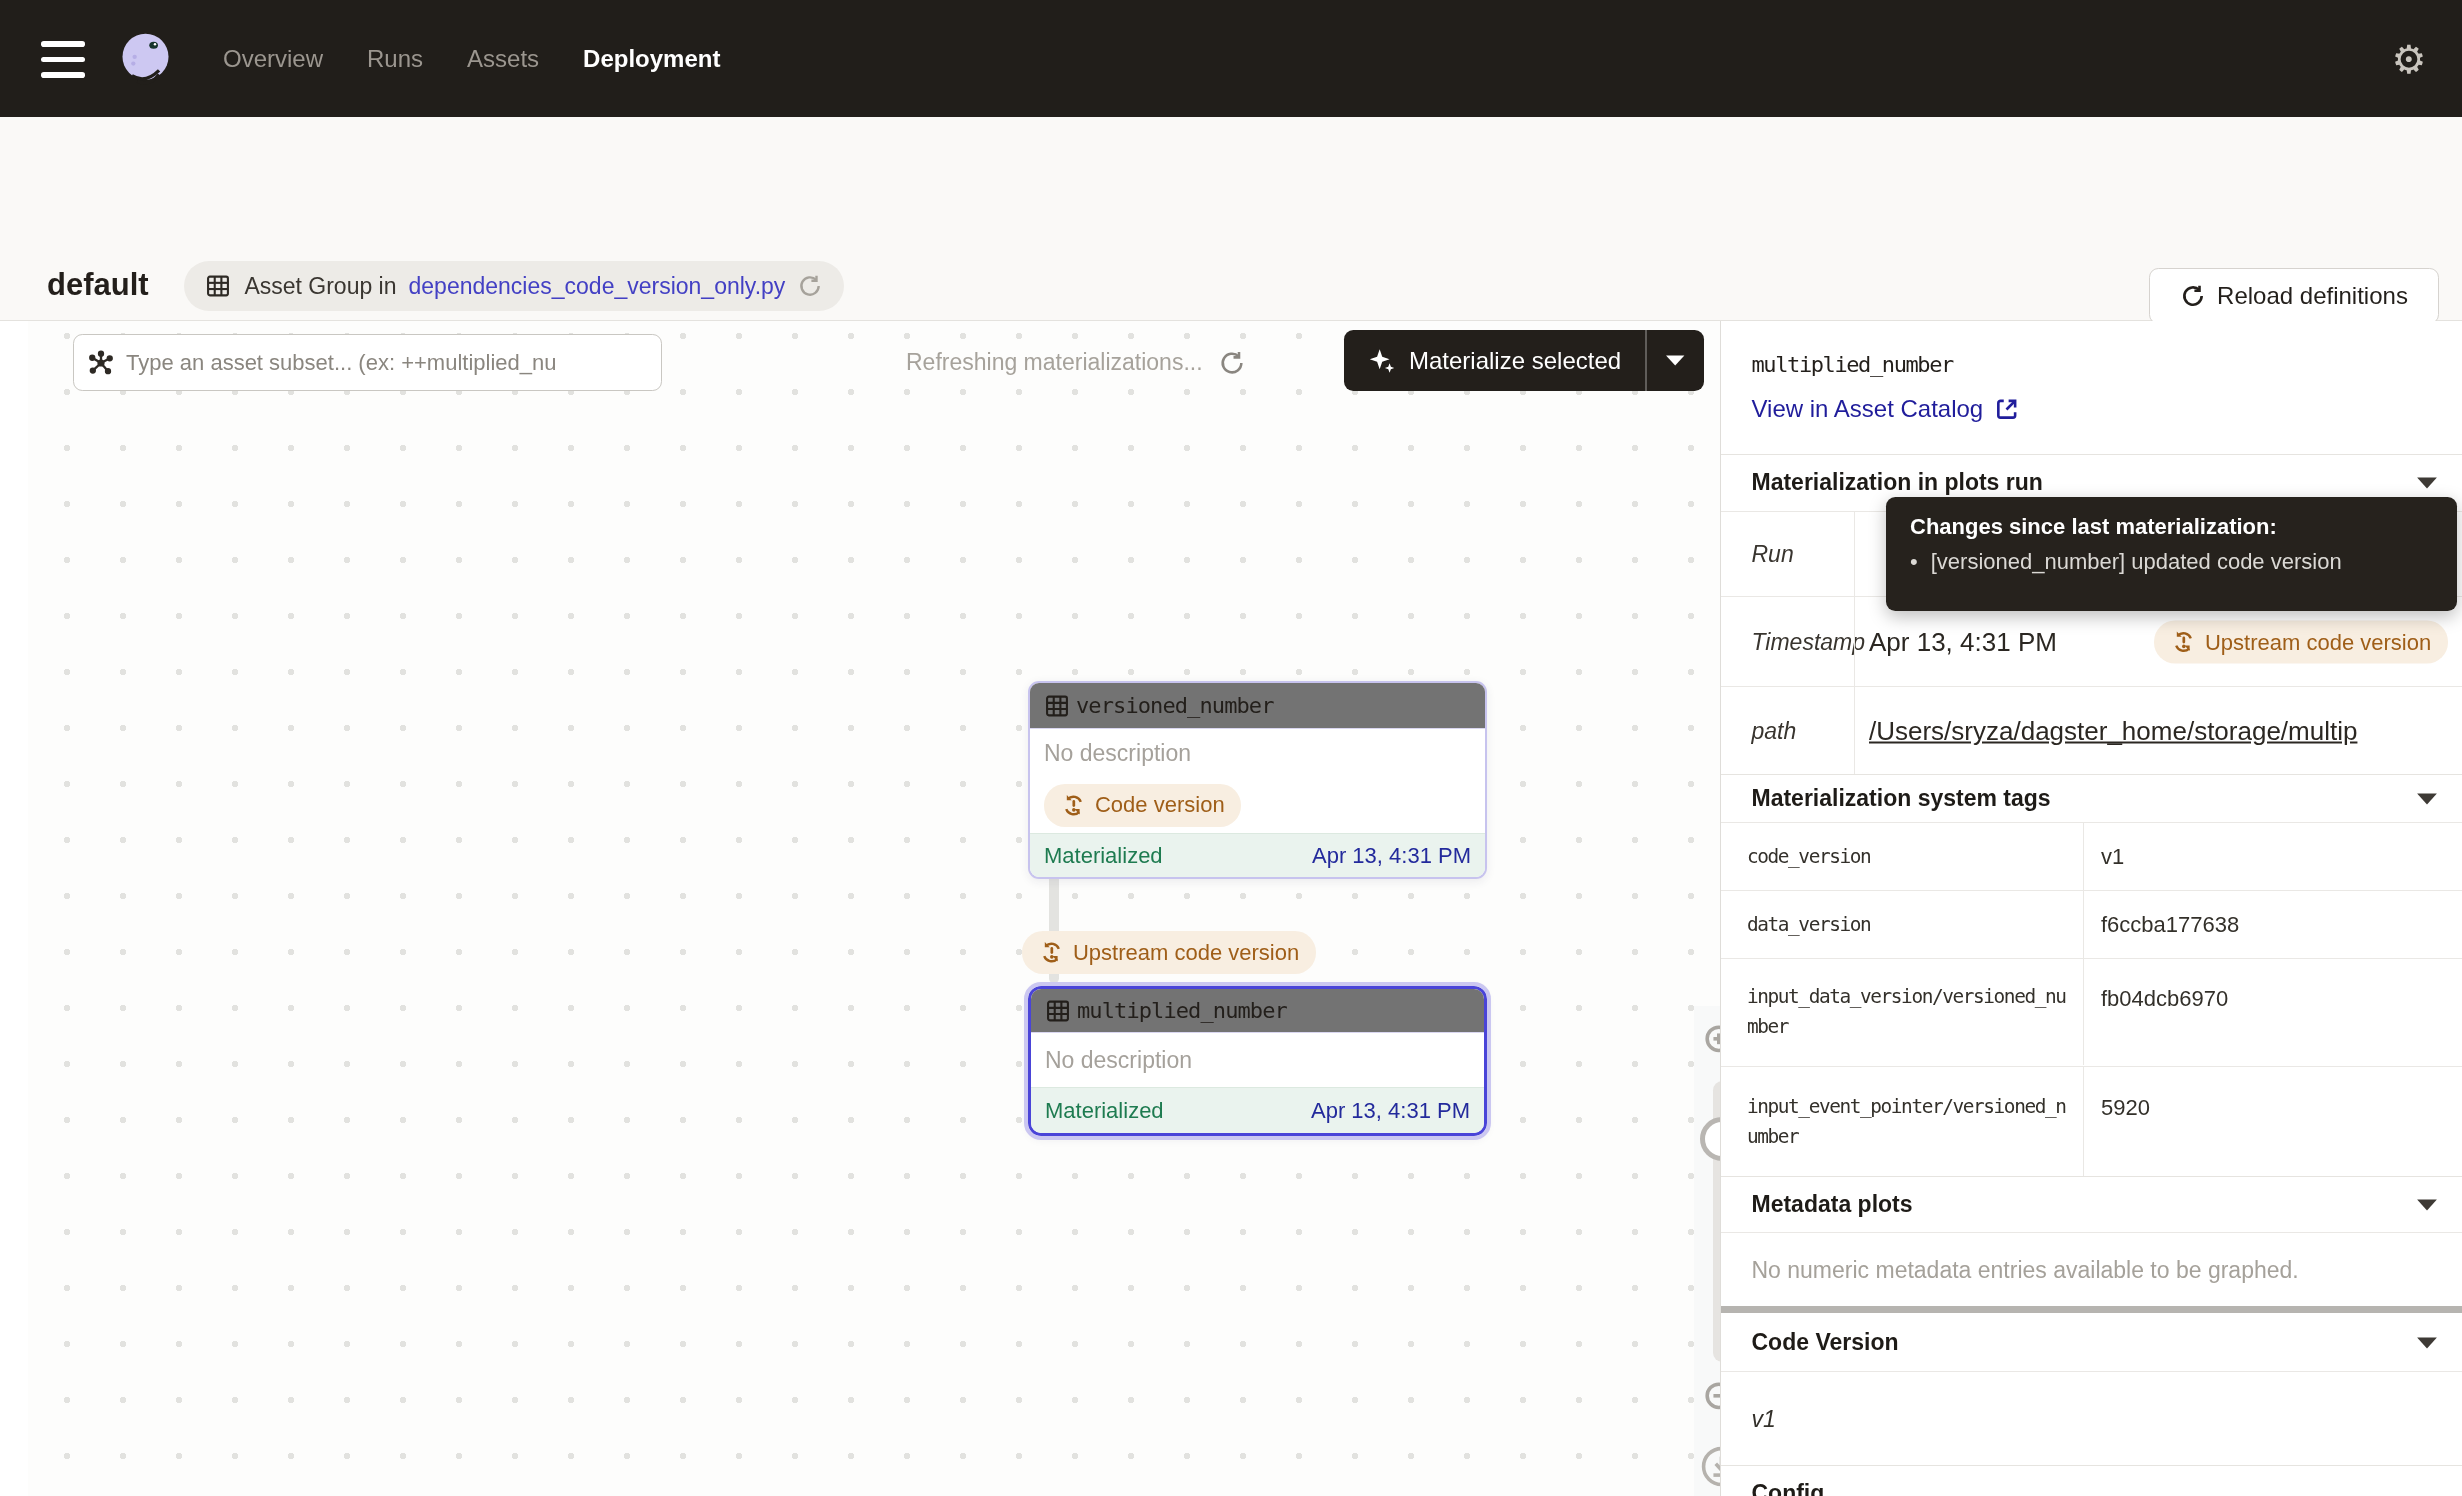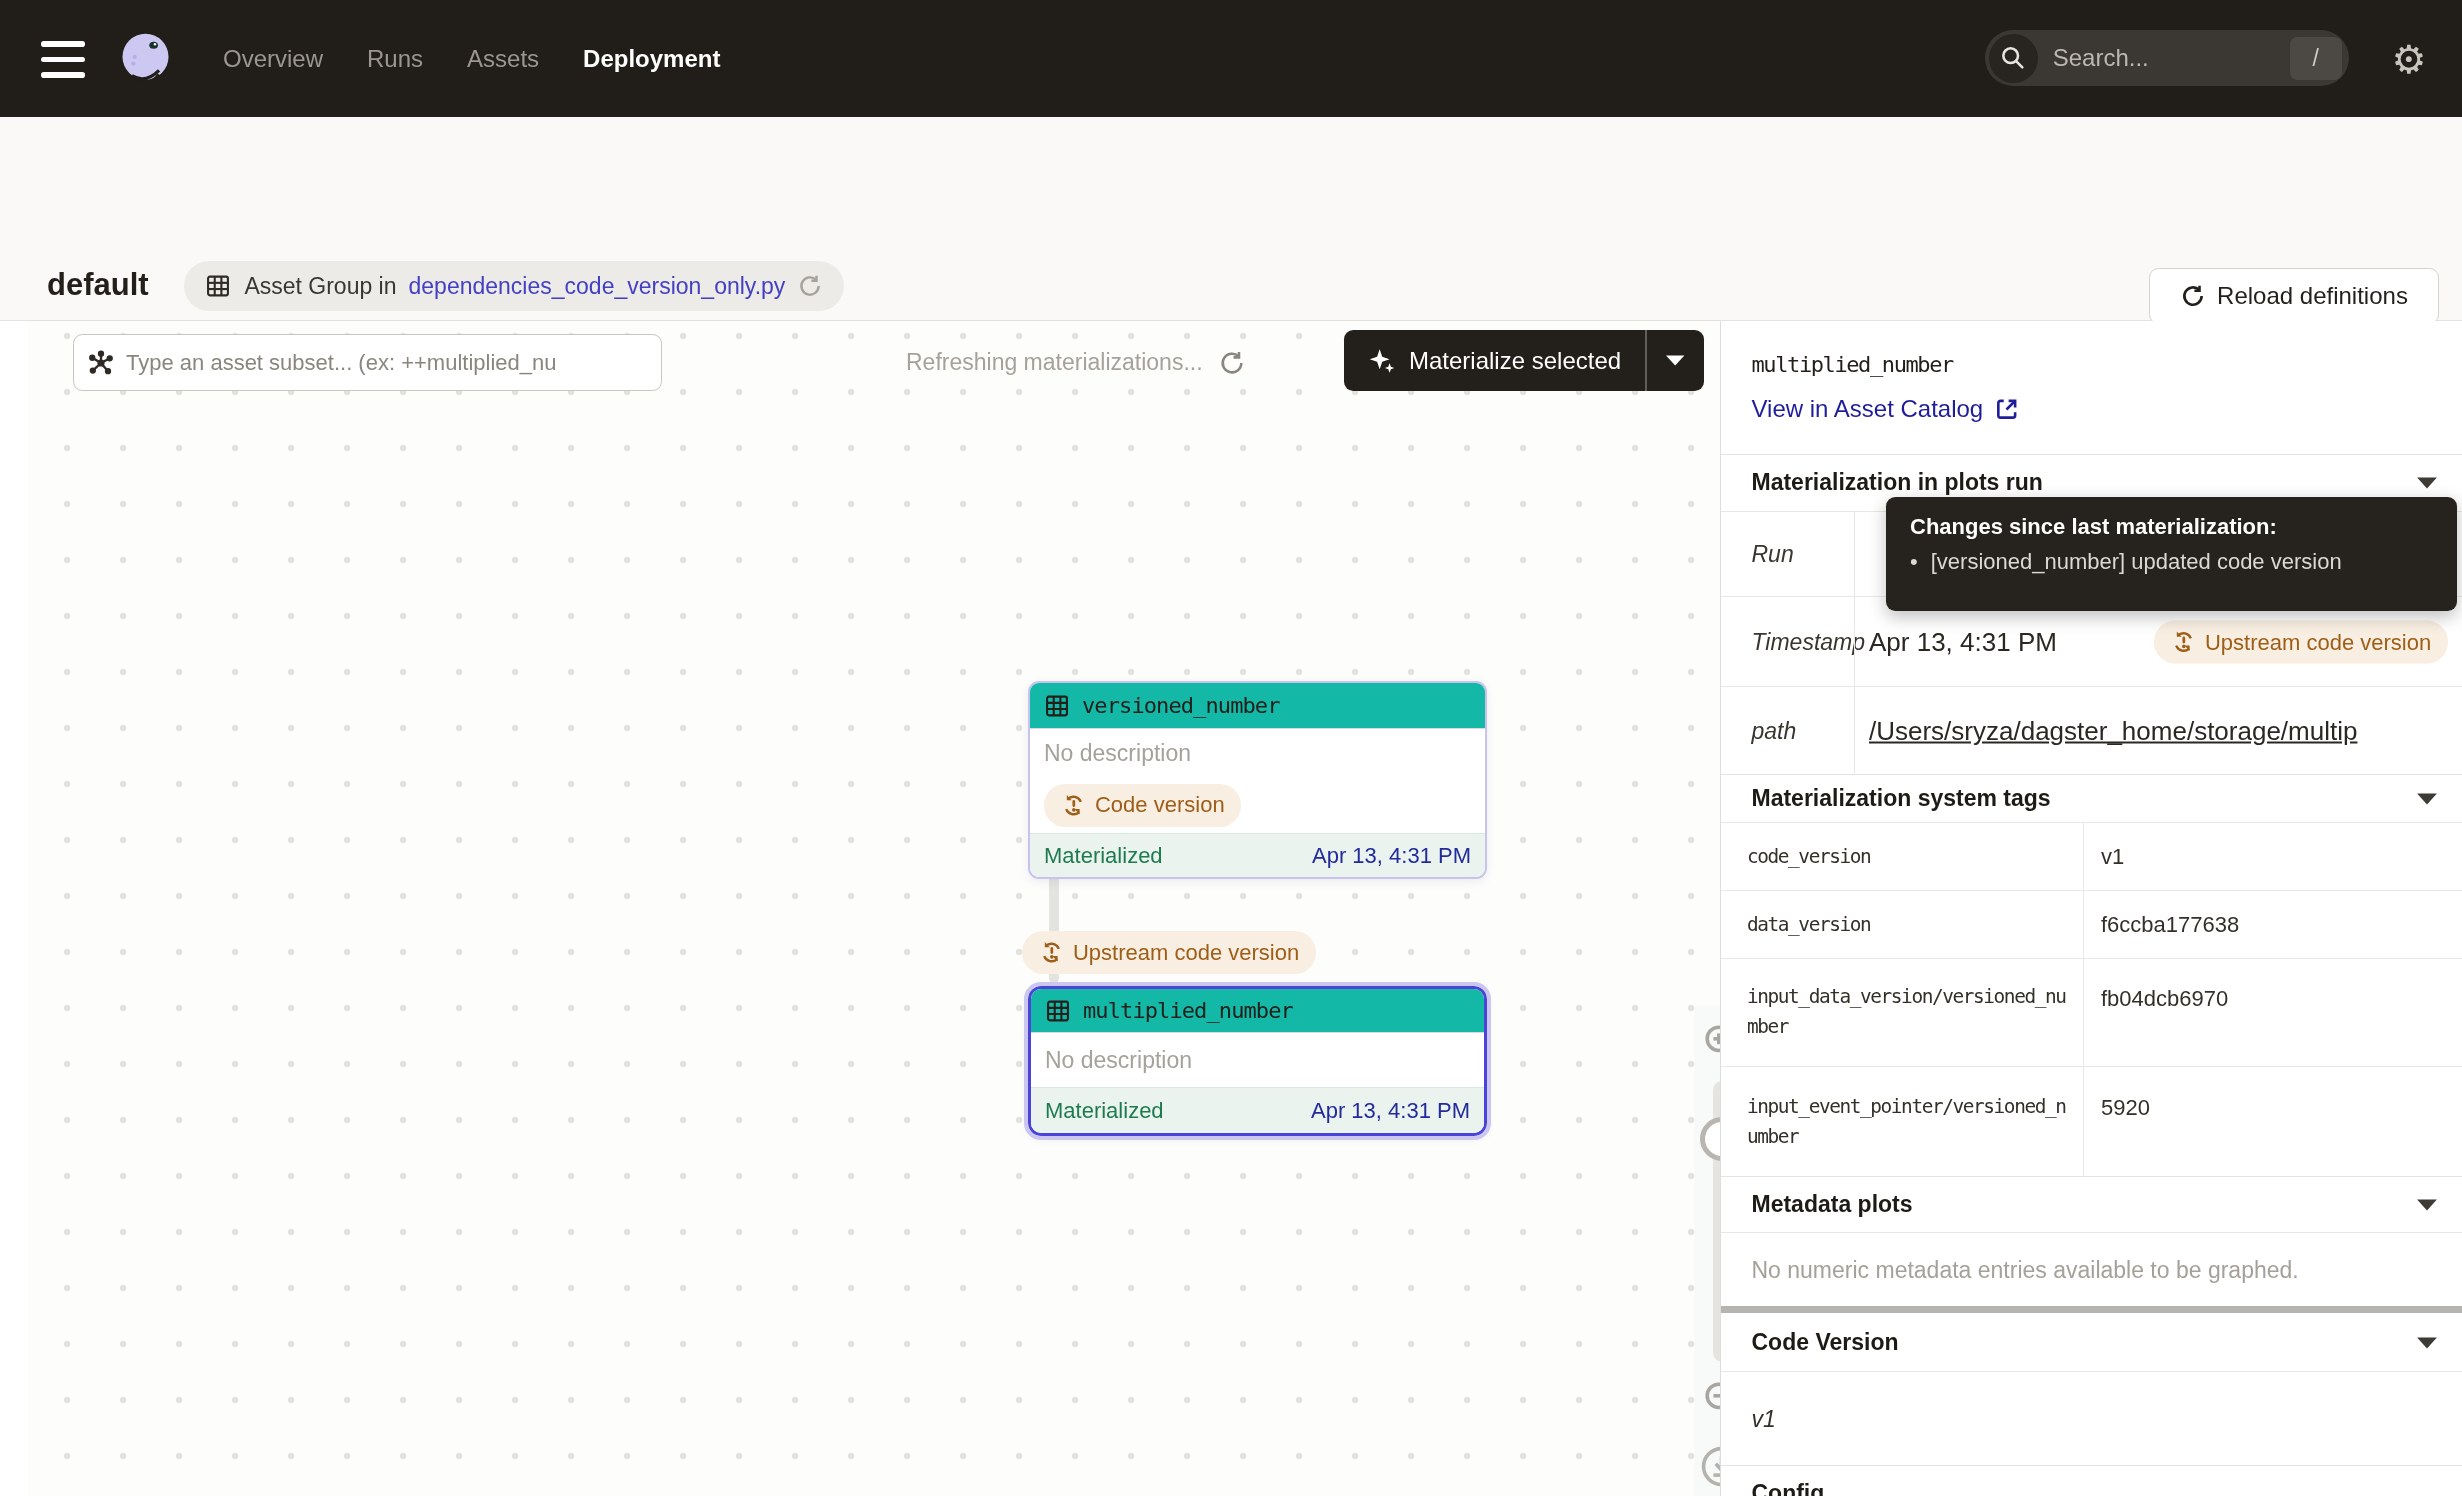--- a/index.html
+++ b/index.html
@@ -45,21 +45,21 @@
   .refresh-status .ricon { color:#8A8680; display:flex; cursor:pointer; }
   .materialize { position:absolute; left:1316px; top:9.3px; height:61px; border-radius:9.3px; background:#231F1B; display:flex; align-items:stretch; overflow:hidden; }
   .materialize .mat-main { display:flex; align-items:center; gap:13px; padding:0 24px; color:#FFFFFF; font-size:24px; cursor:pointer; }
   .materialize .mat-split { width:1.9px; background:rgba(255,255,255,0.28); }
   .materialize .mat-caret { display:flex; align-items:center; justify-content:center; width:57px; cursor:pointer; }
 
   
   .edge { position:absolute; left:1021px; top:554px; width:10.2px; height:108px; background:#E3E3E0; border-radius:4.6px; }
   .asset-node { position:absolute; left:1000px; width:459px; background:#FFFFFF; border:2.8px solid #C7C3EE; border-radius:11px; overflow:hidden; box-shadow:0 2.8px 9.3px rgba(40,35,80,0.08); cursor:pointer; }
   .asset-node.selected { border:3.7px solid #4A44D8; outline:4.6px solid #CBC7F1; border-radius:13px; }
-  .node-header { height:46px; background:#14b8a6; display:flex; align-items:center; gap:11px; padding:0 13px; border-bottom:0.9px solid #D9D6F0; }
+  .node-header { height:46px; background:#737373; display:flex; align-items:center; gap:5px; padding:0 13px; border-bottom:0.9px solid #D9D6F0; }
   .node-name { font-family:"DejaVu Sans Mono",monospace; font-size:22px; letter-spacing:-0.9px; color:#231F1B; }
   .node-desc { height:48px; display:flex; align-items:center; padding:0 14px; font-size:23px; color:#A5A19B; }
   .node-tagrow { height:56px; display:flex; align-items:center; padding:0 14px; }
   .warn-pill { display:inline-flex; align-items:center; gap:9.3px; height:43px; padding:0 16.7px; border-radius:21px; background:#F8EEE1; color:#9F5E18; font-size:22px; white-space:nowrap; }
   .node-footer { height:44px; background:#EAF3EE; border-top:0.9px solid #DCE9E0; display:flex; align-items:center; justify-content:space-between; padding:0 14px; font-size:22px; }
   .node-footer .status { color:#1E7B50; }
   .node-footer .time { color:#232A9C; }
   .canvas-badge { position:absolute; left:994px; top:610px; }
 
   
@@ -109,30 +109,20 @@
         <circle cx="16" cy="22" r="1.6" fill="#B6AEE6"></circle>
         <circle cx="15" cy="27" r="1.6" fill="#B6AEE6"></circle>
       </svg>
     </div>
     <nav class="nav-items">
       <span class="nav-item">Overview</span>
       <span class="nav-item">Runs</span>
       <span class="nav-item">Assets</span>
       <span class="nav-item active">Deployment</span>
     </nav>
-    <div class="search">
-      <div class="search-circle">
-        <svg viewBox="0 0 24 24" width="28" height="28">
-            <circle cx="10" cy="10" r="6.3" fill="none" stroke="#E8E5DF" stroke-width="2.2"></circle>
-            <line x1="14.7" y1="14.7" x2="20" y2="20" stroke="#E8E5DF" stroke-width="2.2" stroke-linecap="round"></line>
-          </svg>
-      </div>
-      <input type="text" placeholder="Search..." style="">
-      <div class="search-key">/</div>
-    </div>
     <div class="gear">⚙</div>
   </header>
 
   <section class="pageheader">
     <h1 class="page-title">default</h1>
     <div class="group-chip">
       <span style="display:flex;">
         <svg viewBox="0 0 24 24" width="28" height="28" fill="none" stroke="#2E2A25" stroke-width="1.8">
             <rect x="3.5" y="4" width="17" height="16" rx="1.5"></rect>
             <line x1="9.2" y1="4" x2="9.2" y2="20"></line>

